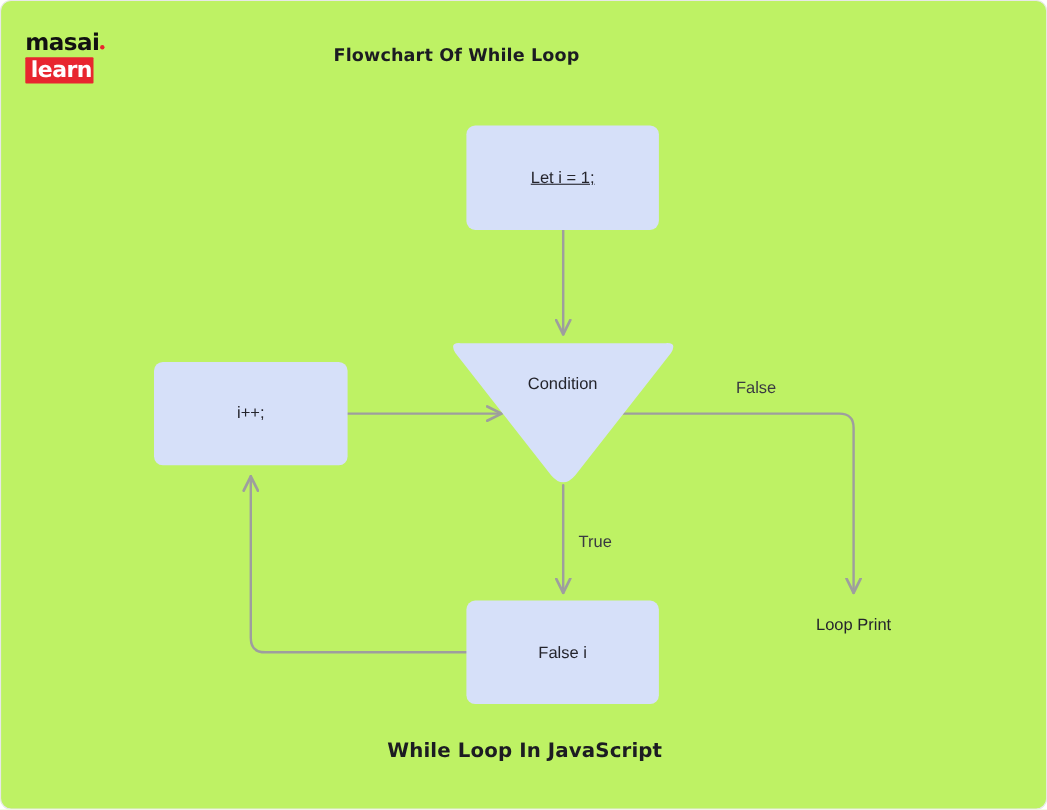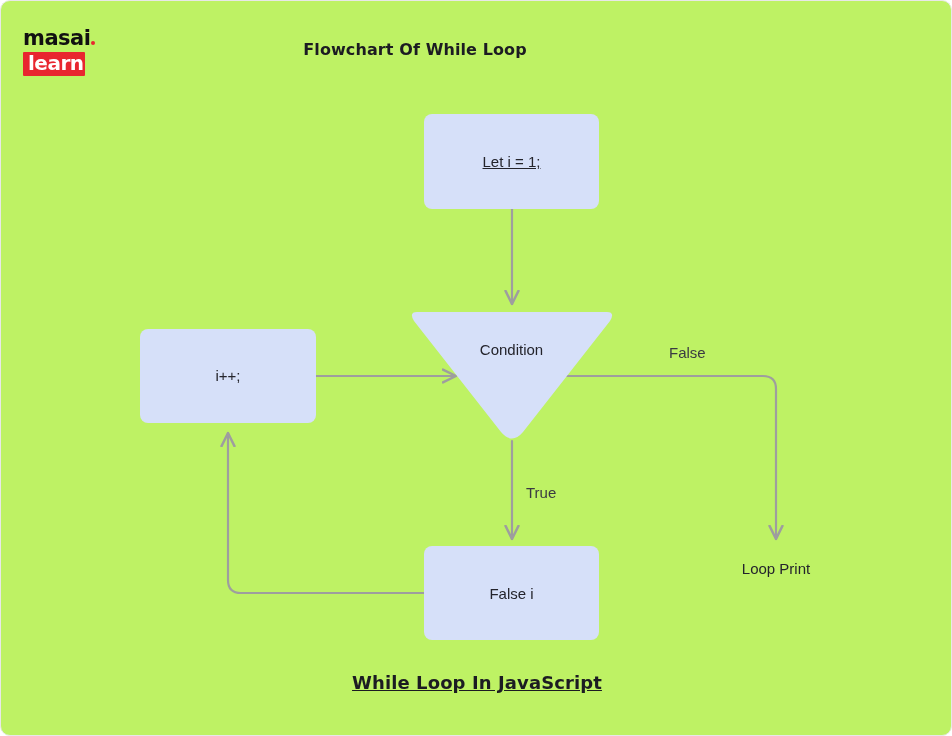--- a/index.html
+++ b/index.html
@@ -85,21 +85,20 @@
     position: absolute;
     left: 0;
     top: 671px;
     width: 952px;
     text-align: center;
     font-family: "DejaVu Sans", sans-serif;
     font-weight: 700;
     font-size: 18px;
     color: #1c1c22;
     letter-spacing: 0.1px;
-    text-decoration: underline;
   }
 
   
   #diagram {
     position: absolute;
     left: 0;
     top: 0;
     width: 952px;
     height: 736px;
   }

